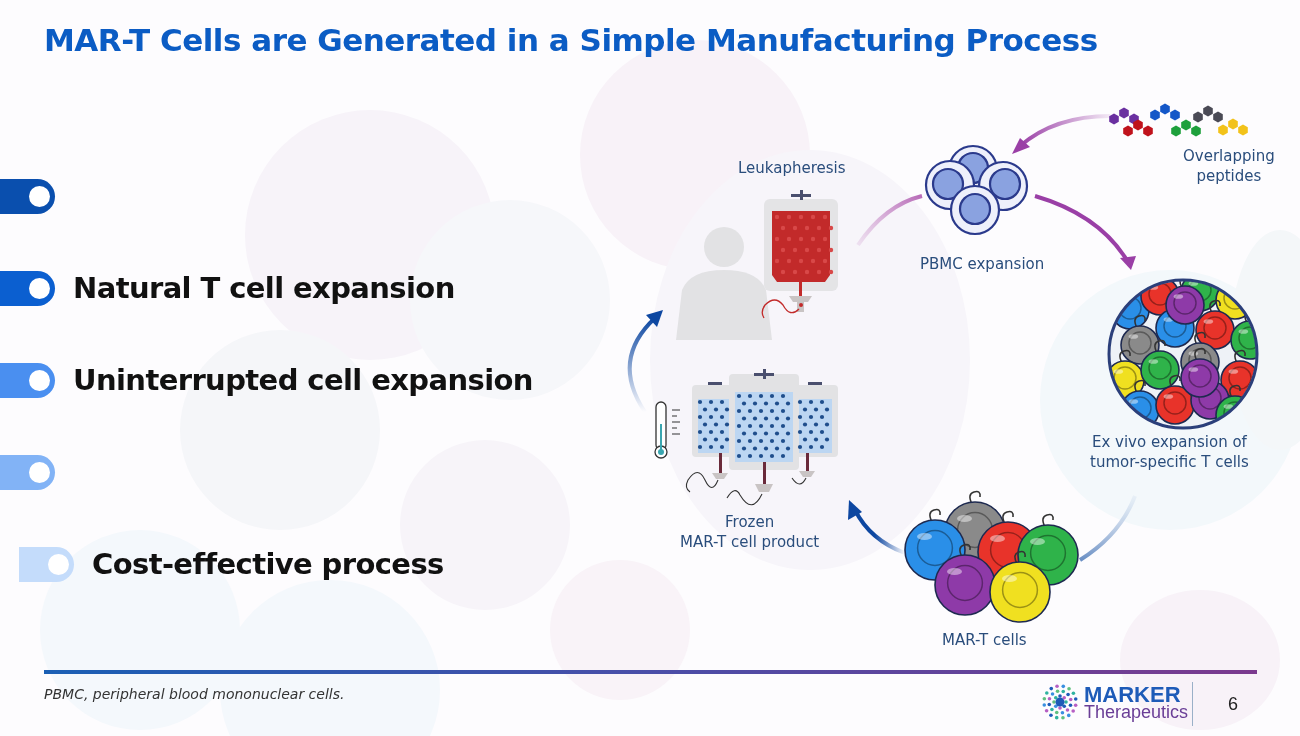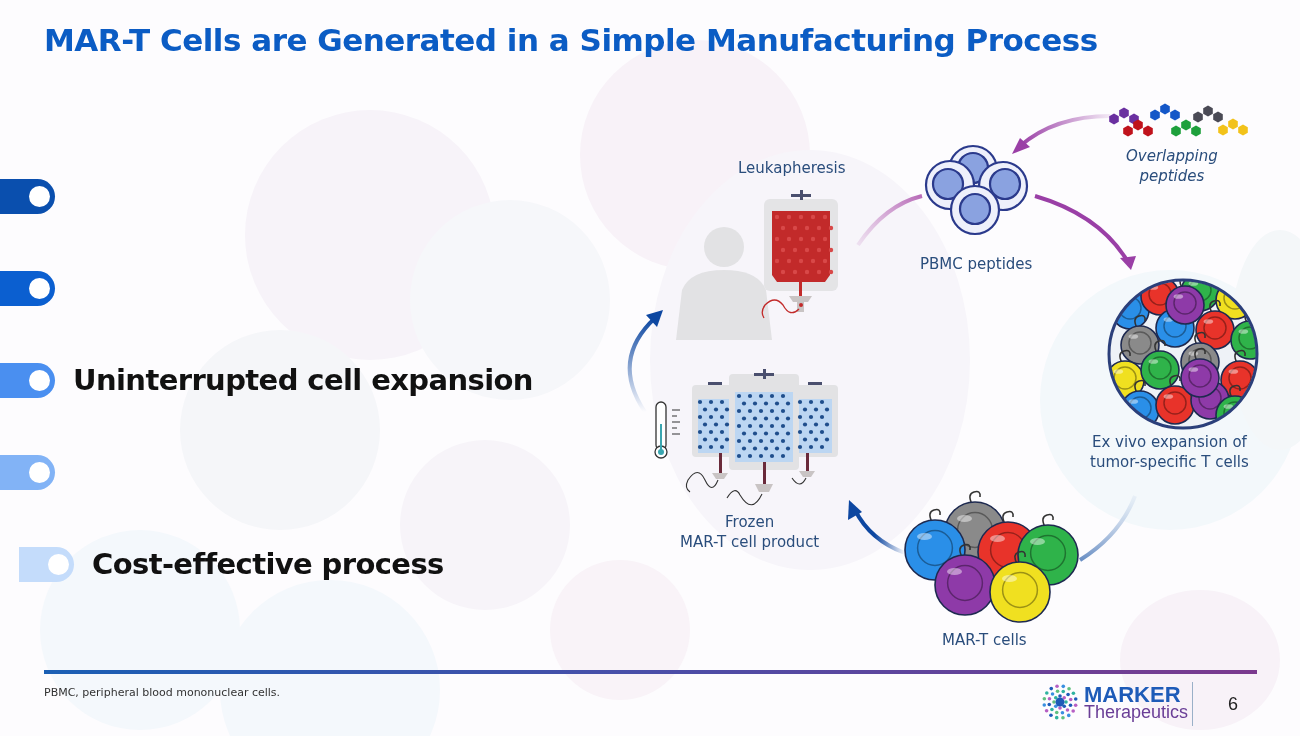--- a/index.html
+++ b/index.html
@@ -29,22 +29,22 @@
   .label {
     position: absolute; font-family: "DejaVu Sans", sans-serif; font-size: 15px;
     color: #2a4d7c; text-align: center; line-height: 20px; white-space: nowrap;
   }
   .divider {
     position: absolute; left: 44px; top: 670px; width: 1213px; height: 4px;
     background: linear-gradient(to right, #1a5fb4, #4a4ea8 50%, #7b3a8e);
   }
   .footnote {
     position: absolute; left: 44px; top: 686px;
-    font-family: "DejaVu Sans", sans-serif; 
-    font-size: 11px; color: #333;
+    font-family: "DejaVu Sans", sans-serif; font-style: italic;
+    font-size: 14px; color: #333;
   }
   .logo { position: absolute; left: 1042px; top: 684px; display: flex; align-items: center; }
   .logo-name { font-family: "Liberation Sans", sans-serif; font-weight: bold; font-size: 22px; color: #1e5bb8; line-height: 20px; }
   .logo-sub { font-family: "Liberation Sans", sans-serif; font-size: 18px; color: #6a3e97; line-height: 14px; }
   .vsep { position: absolute; left: 1192px; top: 682px; width: 1px; height: 44px; background: #9ab0c8; }
   .page-num { position: absolute; left: 1228px; top: 694px; font-family: "Liberation Sans", sans-serif; font-size: 18px; color: #222; }
   svg.diagram { position: absolute; left: 0; top: 0; }
 </style>
 </head>
 <body>
@@ -66,20 +66,21 @@
 
 <div class="bullet" style="top:176px;">
   <div class="pill" style="background: rgb(10, 79, 174);">
       <div class="knob"></div>
     </div>
 </div>
 <div class="bullet" style="top:268px;">
   <div class="pill" style="background: rgb(11, 95, 208);">
       <div class="knob"></div>
     </div>
+  <span class="bullet-text">Natural T cell expansion</span>
 </div>
 <div class="bullet" style="top:360px;">
   <div class="pill" style="background: rgb(74, 143, 240);">
       <div class="knob"></div>
     </div>
   <span class="bullet-text">Uninterrupted cell expansion</span>
 </div>
 <div class="bullet" style="top:452px;">
   <div class="pill" style="background: rgb(130, 179, 246);">
       <div class="knob"></div>
@@ -484,22 +485,22 @@
   <g>
     <rect x="656" y="402" width="10" height="48" rx="5" fill="#fff" stroke="#333" stroke-width="1.3"></rect>
     <circle cx="661" cy="452" r="6" fill="#fff" stroke="#333" stroke-width="1.3"></circle>
     <rect x="660" y="424" width="2" height="26" fill="#3aa6b0"></rect>
     <circle cx="661" cy="452" r="3" fill="#3aa6b0"></circle>
     <path d="M672,410 h8 M672,416 h5 M672,422 h8 M672,428 h5 M672,434 h8" stroke="#333" stroke-width="1.2"></path>
   </g>
 </svg>
 
 <div class="label" style="left:738px;top:158px;">Leukapheresis</div>
-<div class="label" style="left:920px;top:254px;">PBMC peptides</div>
-<div class="label" style="left:1126px;top:146px;font-style:italic;">
+<div class="label" style="left:920px;top:254px;">PBMC expansion</div>
+<div class="label" style="left:1183px;top:146px;">
   <div>Overlapping</div>
   <div>peptides</div>
 </div>
 <div class="label" style="left:1090px;top:432px;">
   <div>Ex vivo expansion of</div>
   <div>tumor-specific T cells</div>
 </div>
 <div class="label" style="left:942px;top:630px;">MAR-T cells</div>
 <div class="label" style="left:680px;top:512px;">
   <div>Frozen</div>

